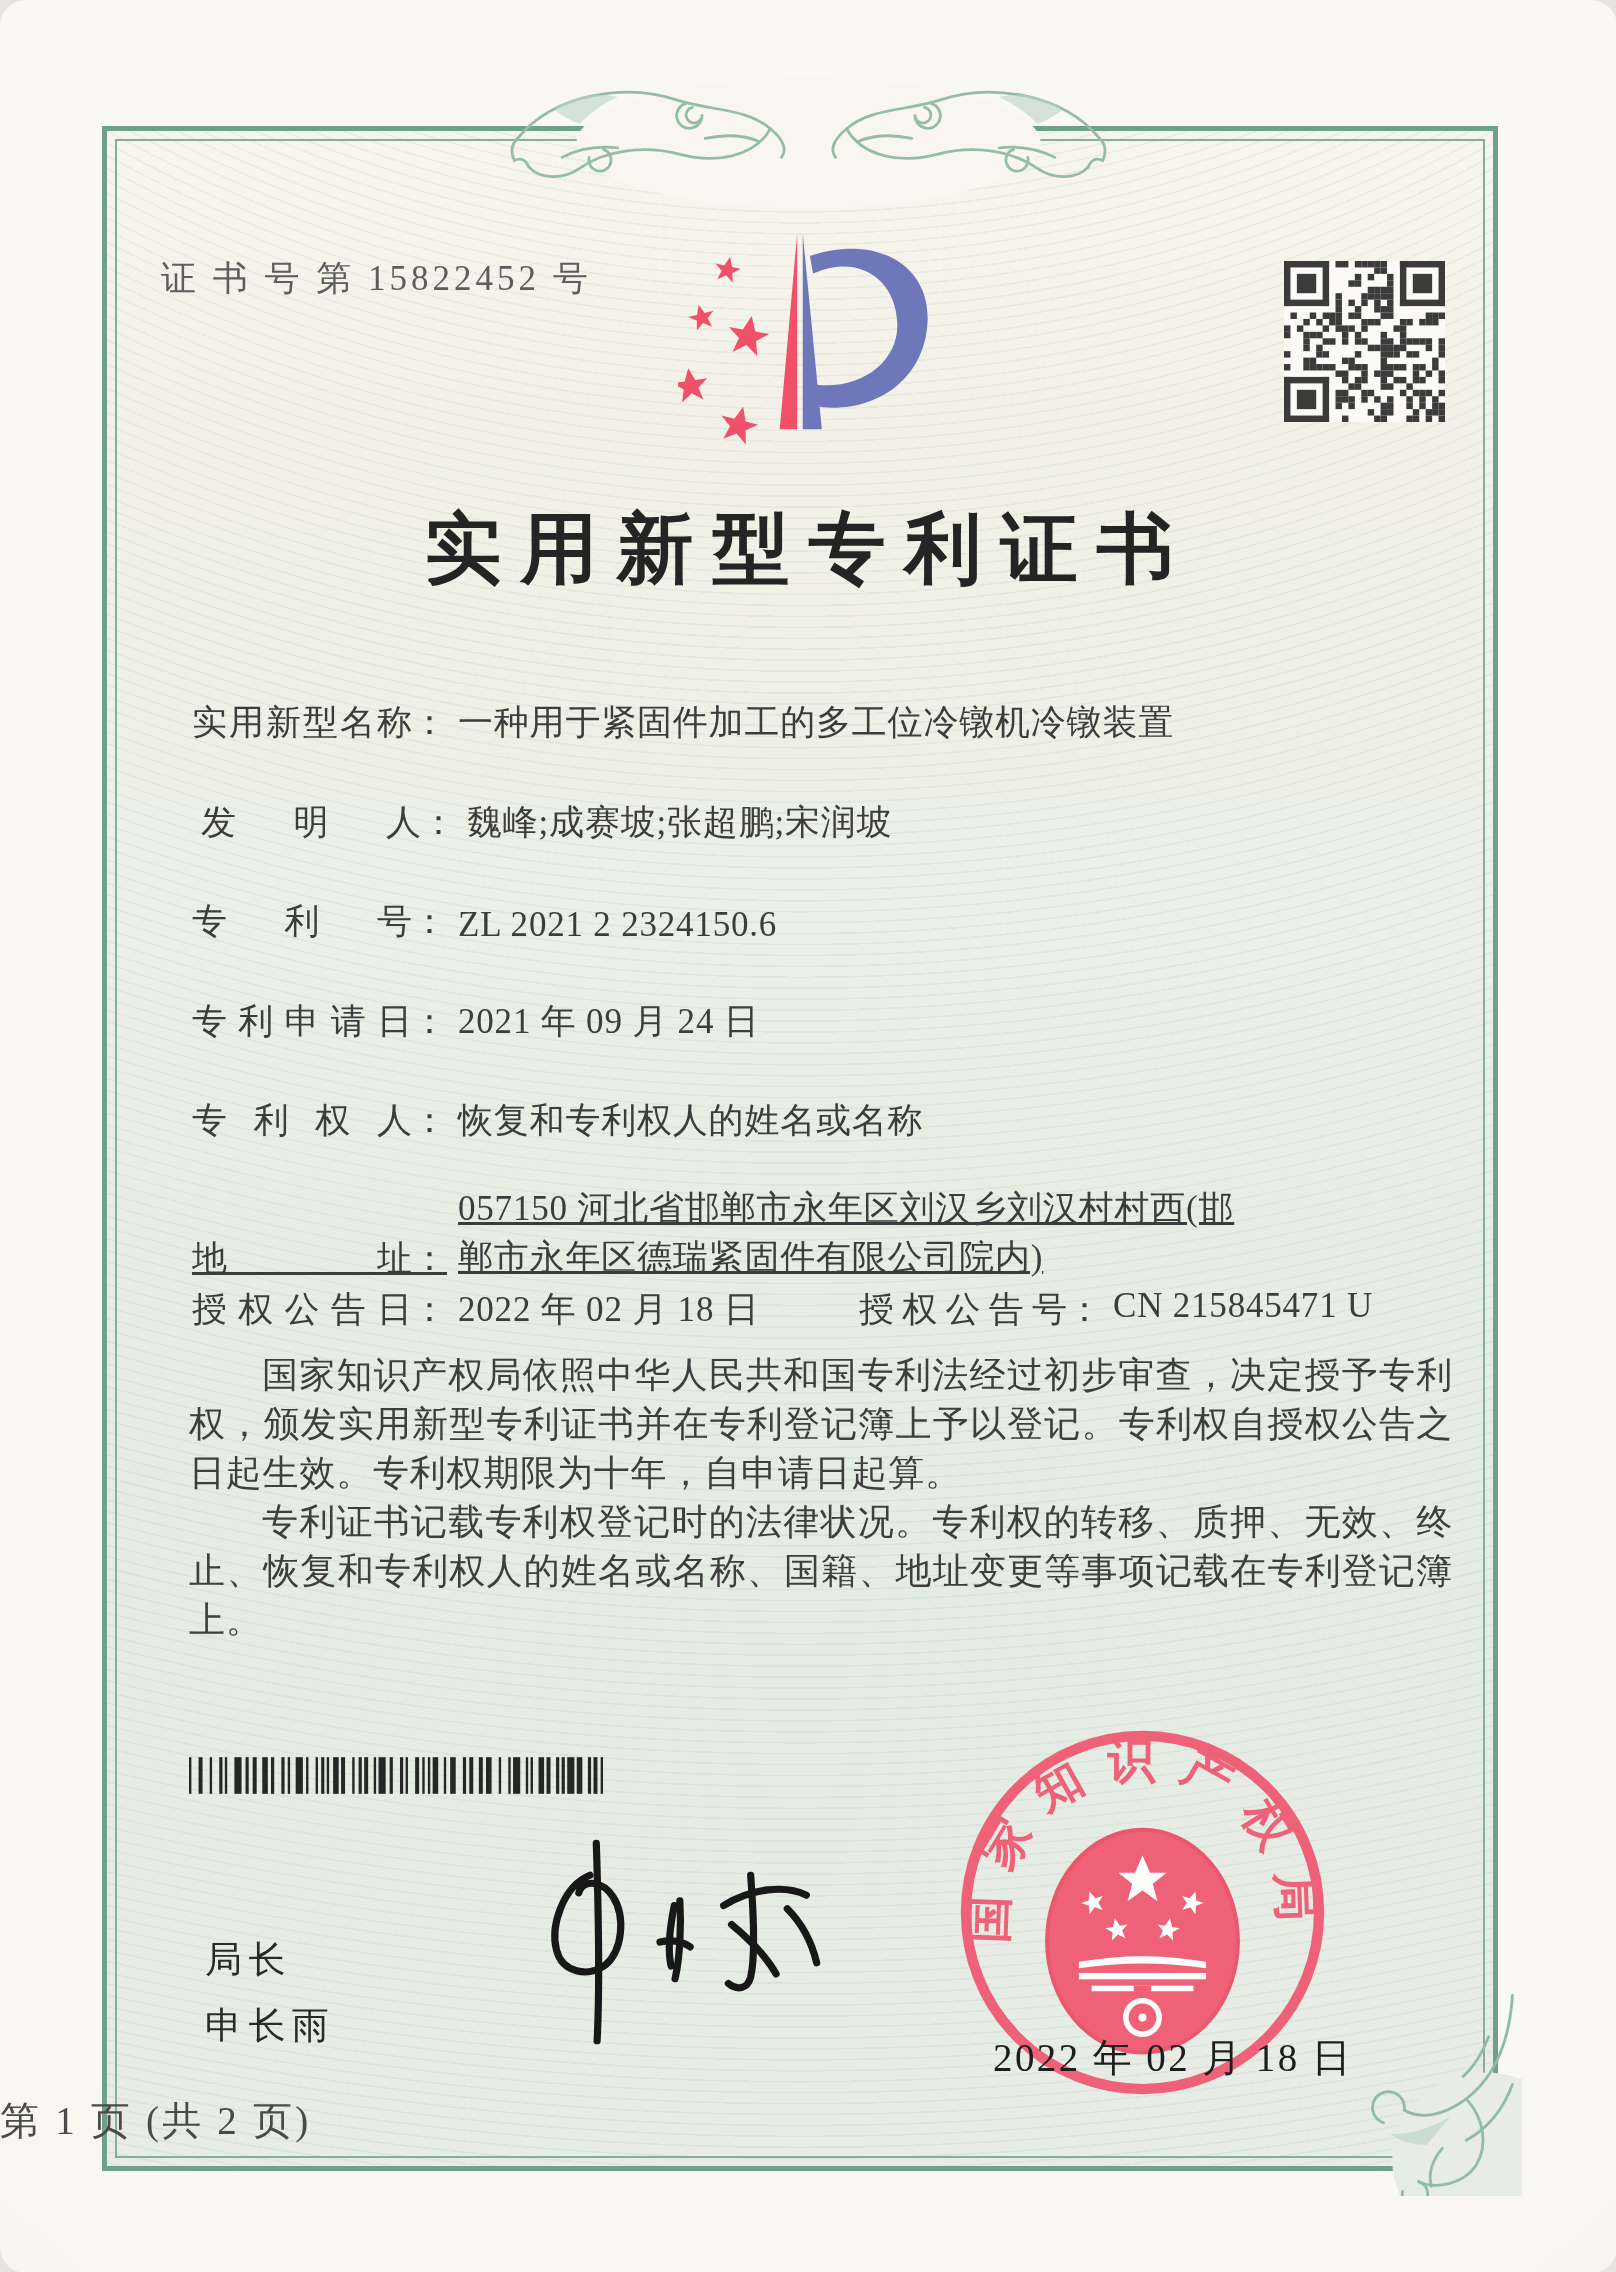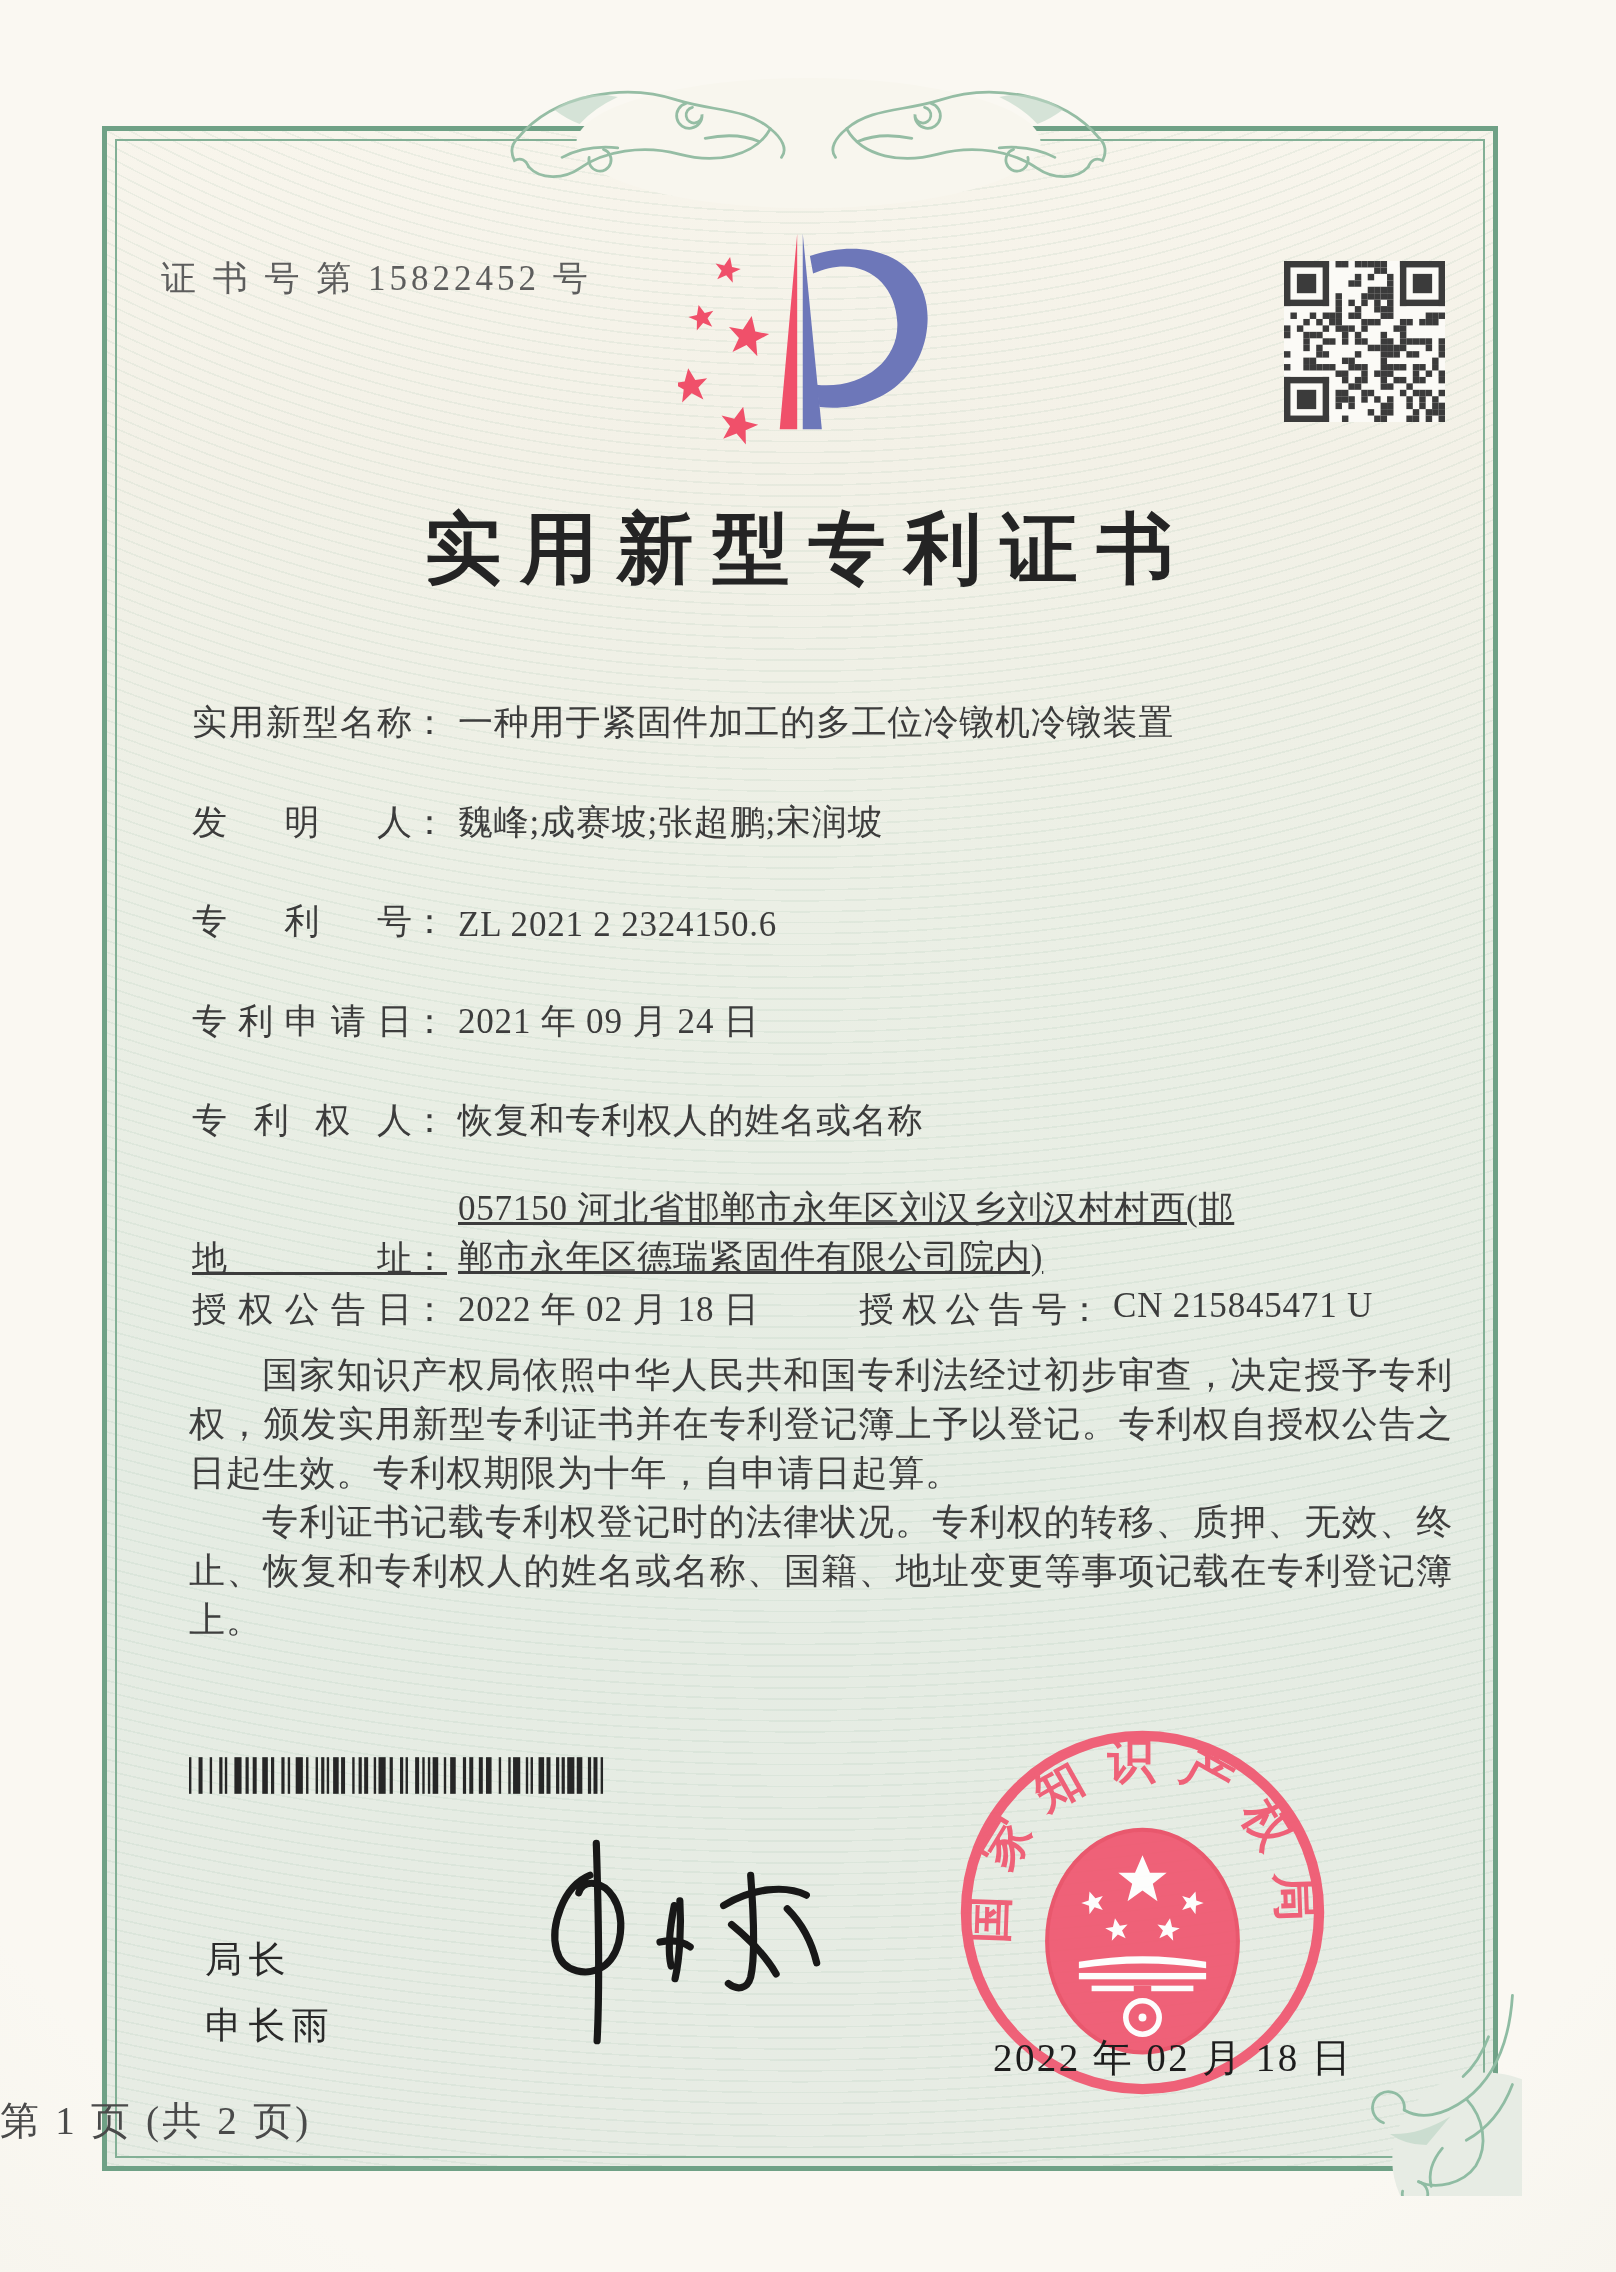--- a/index.html
+++ b/index.html
@@ -1,19 +1,19 @@
 <!DOCTYPE html>
 <html style="font-size:12.7px"><head>
 <meta charset="utf-8">
 <style>
   html,body{margin:0;padding:0;background:#e8e5de;}
   .page{
     position:relative;width:1617px;height:2273px;overflow:hidden;
     background:radial-gradient(130% 120% at 50% 38%, #faf8f2 55%, #eceadf 100%);
-    font-family:"Liberation Serif","DejaVu Serif",serif;color:#3d3d3d;
+    font-family:"Liberation Serif","DejaVu Serif",serif;color:#3d3d3d;border-radius:26px;
   }
   
   .paper{
     position:absolute;left:102px;top:126px;width:1396px;height:2045px;
     background:
       repeating-radial-gradient(140% 95% at 50% -60%, rgba(122,168,142,0.10) 0 1.6px, rgba(0,0,0,0) 1.6px 11px),
       linear-gradient(180deg,#f8f5ec 0%,#f3f1e7 16%,#ebefe5 38%,#e5ece3 66%,#e7ece4 100%);
   }
   .frame-outer{position:absolute;left:102px;top:126px;width:1396px;height:2045px;border:5.6px solid #6fa186;box-sizing:border-box;}
   .frame-inner{position:absolute;left:8px;top:8px;right:8px;bottom:8px;border:2.4px solid #83b096;}
@@ -314,21 +314,21 @@
       </g>
   </svg>
 
   <div class="abs title">实用新型专利证书</div>
 
   <div class="abs frow" style="top:699px;">
     <span class="flabel">实用新型名称</span>
       <span class="fcolon">：</span>
     <span class="fvalue">一种用于紧固件加工的多工位冷镦机冷镦装置</span>
   </div>
-  <div class="abs frow" style="top:799px;">
+  <div class="abs frow" style="top:799px;margin-left:9px;">
     <span class="flabel">发明人</span>
       <span class="fcolon">：</span>
     <span class="fvalue">魏峰;成赛坡;张超鹏;宋润坡</span>
   </div>
   <div class="abs frow" style="top:898px;">
     <span class="flabel">专利号</span>
       <span class="fcolon">：</span>
     <span class="fvalue">ZL 2021 2 2324150.6</span>
   </div>
   <div class="abs frow" style="top:998px;">

